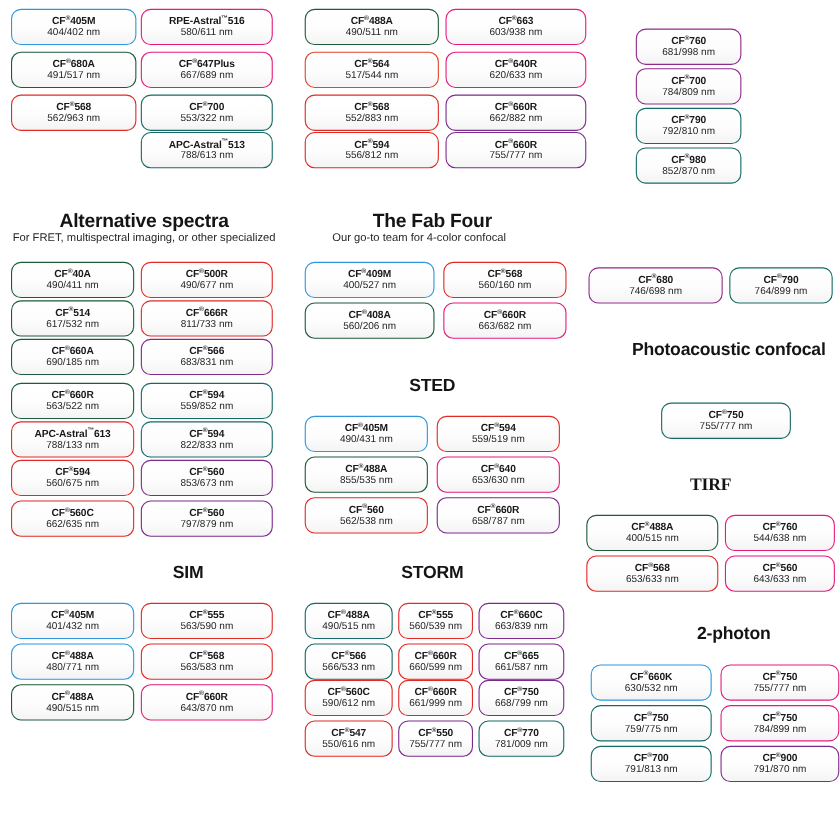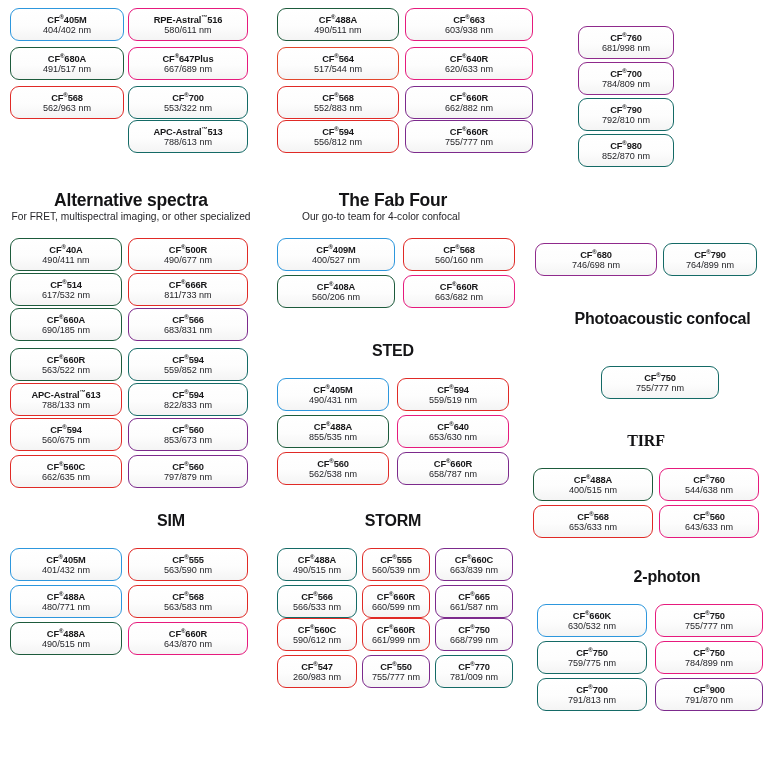--- a/index.html
+++ b/index.html
@@ -318,21 +318,21 @@
     <div class="badge c-red" style="left: 362px; top: 618px; width: 68px; height: 33px;">
       <div class="nm-name">CF<sup>®</sup>660R</div>
       <div class="nm-wave">661/999 nm</div>
     </div>
     <div class="badge c-purple" style="left: 435px; top: 618px; width: 78px; height: 33px;">
       <div class="nm-name">CF<sup>®</sup>750</div>
       <div class="nm-wave">668/799 nm</div>
     </div>
     <div class="badge c-red" style="left: 277px; top: 655px; width: 80px; height: 33px;">
       <div class="nm-name">CF<sup>®</sup>547</div>
-      <div class="nm-wave">260/983 nm</div>
+      <div class="nm-wave">550/616 nm</div>
     </div>
     <div class="badge c-purple" style="left: 362px; top: 655px; width: 68px; height: 33px;">
       <div class="nm-name">CF<sup>®</sup>550</div>
       <div class="nm-wave">755/777 nm</div>
     </div>
     <div class="badge c-teal" style="left: 435px; top: 655px; width: 78px; height: 33px;">
       <div class="nm-name">CF<sup>®</sup>770</div>
       <div class="nm-wave">781/009 nm</div>
     </div>
     <div class="badge c-violet" style="left: 535px; top: 243px; width: 122px; height: 33px;">

